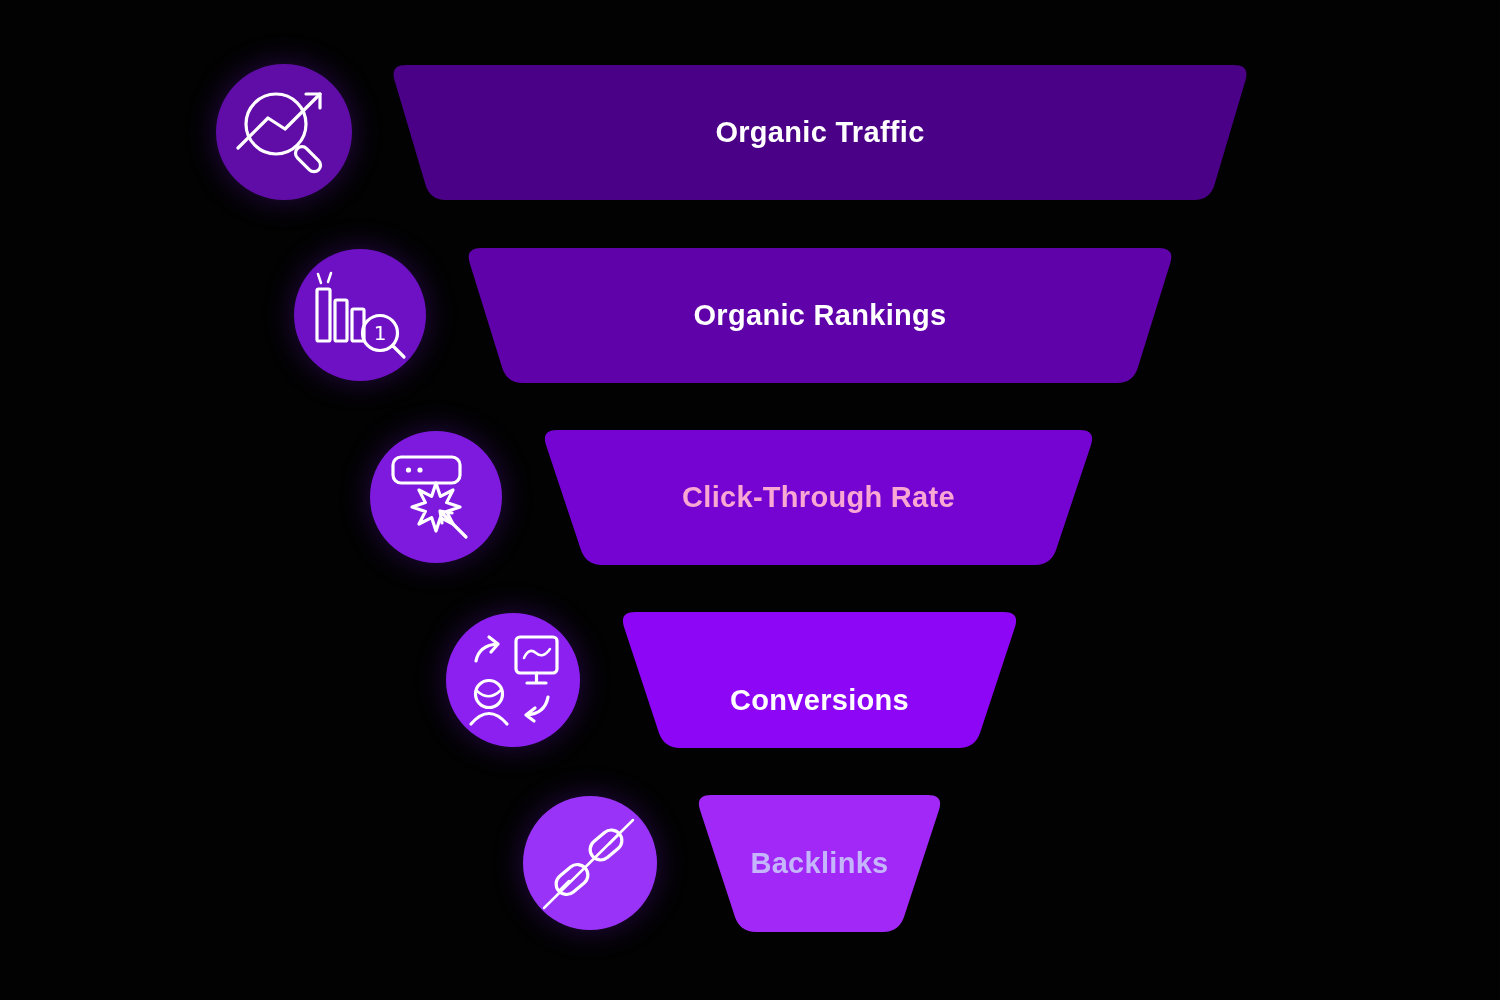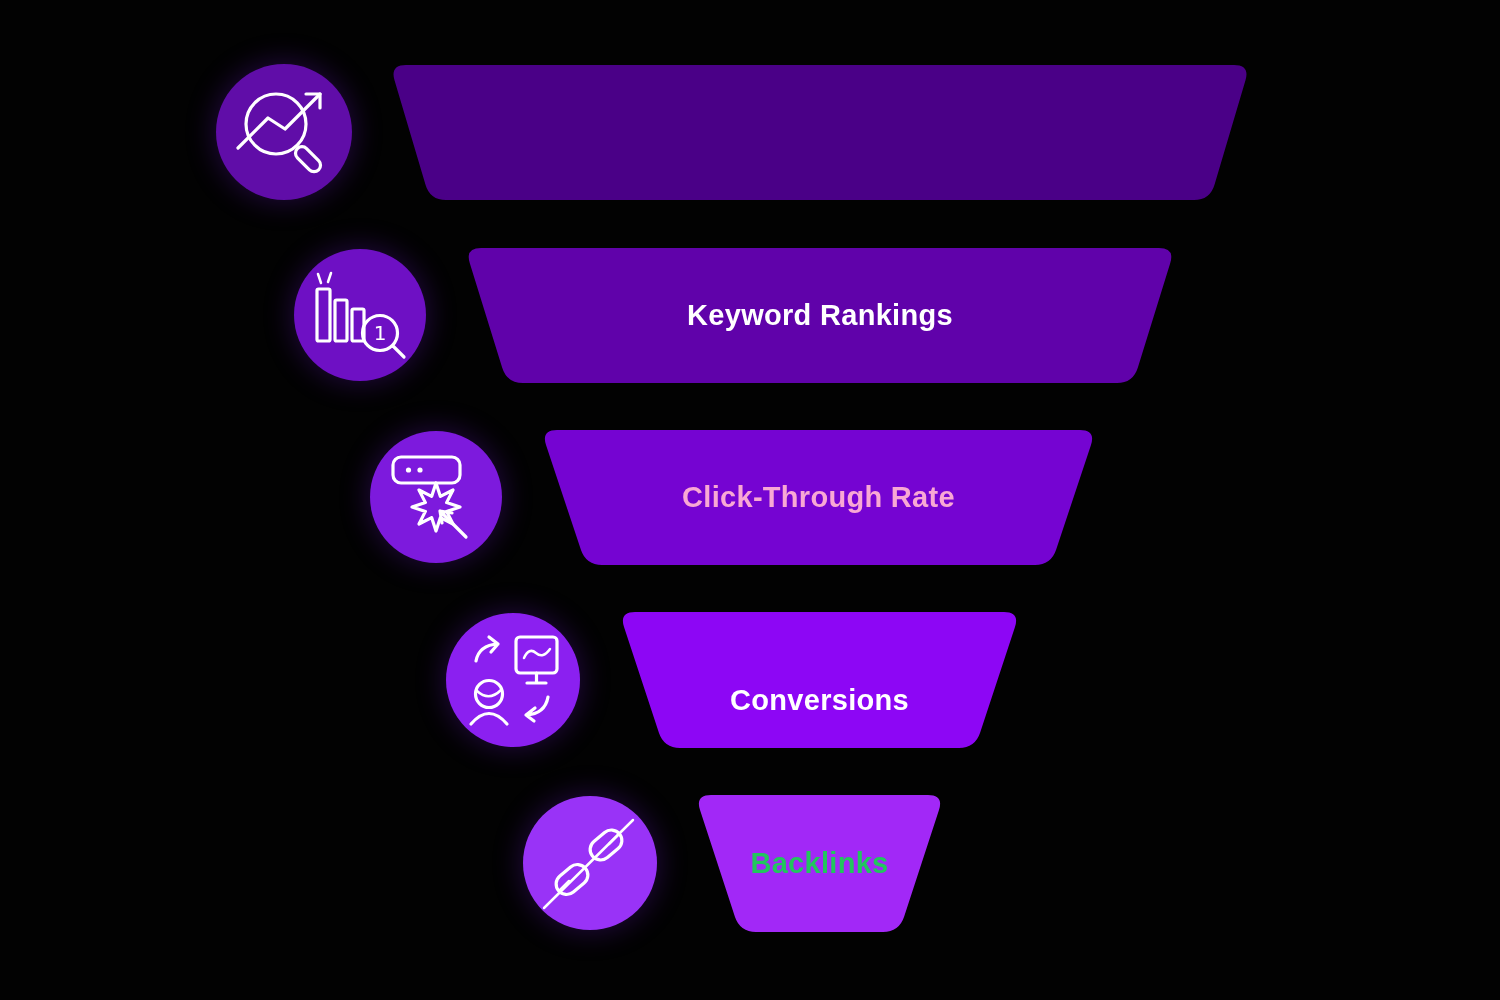--- a/index.html
+++ b/index.html
@@ -57,24 +57,25 @@
 <div class="stage">
 
   <svg class="bars-svg" viewBox="0 0 1500 1000">
     <path d="M 406 65 L 1234 65 Q 1250 65 1245.5 80.3 L 1214.5 184.7 Q 1210 200 1194 200 L 446 200 Q 430 200 425.5 184.7 L 394.5 80.3 Q 390 65 406 65 Z" fill="#4a0087"></path>
     <path d="M 481 248 L 1159 248 Q 1175 248 1170.2 263.3 L 1137.8 367.7 Q 1133 383 1117 383 L 523 383 Q 507 383 502.2 367.7 L 469.8 263.3 Q 465 248 481 248 Z" fill="#6002aa"></path>
     <path d="M 557 430 L 1080 430 Q 1096 430 1090.9 445.2 L 1056.1 549.8 Q 1051 565 1035 565 L 602 565 Q 586 565 580.9 549.8 L 546.1 445.2 Q 541 430 557 430 Z" fill="#7504d2"></path>
     <path d="M 635 612 L 1004 612 Q 1020 612 1014.9 627.2 L 980.1 732.8 Q 975 748 959 748 L 680 748 Q 664 748 658.9 732.8 L 624.1 627.2 Q 619 612 635 612 Z" fill="#8d06f5"></path>
     <path d="M 711 795 L 928 795 Q 944 795 938.9 810.2 L 904.1 916.8 Q 899 932 883 932 L 756 932 Q 740 932 734.9 916.8 L 700.1 810.2 Q 695 795 711 795 Z" fill="#a228f7"></path>
   </svg>
 
-  <div class="funnel-label" style="left: 465px; top: 248px; width: 710px; height: 135px; color: rgb(255, 255, 255);">Keyword Rankings</div>
+  <div class="funnel-label" style="left: 390px; top: 65px; width: 860px; height: 135px; color: rgb(255, 255, 255);">Organic Traffic</div>
+  <div class="funnel-label" style="left: 465px; top: 248px; width: 710px; height: 135px; color: rgb(255, 255, 255);">Organic Rankings</div>
   <div class="funnel-label" style="left: 541px; top: 430px; width: 555px; height: 135px; color: #f9a8d4;">Click-Through Rate</div>
   <div class="funnel-label" style="left: 619px; top: 632px; width: 401px; height: 136px; color: rgb(255, 255, 255);">Conversions</div>
-  <div class="funnel-label" style="left: 695px; top: 795px; width: 249px; height: 137px; color: #22c55e;">Backlinks</div>
+  <div class="funnel-label" style="left: 695px; top: 795px; width: 249px; height: 137px; color: #c4b5fd;">Backlinks</div>
 
   <div class="icon-circle" style="left: 216px; top: 64px; width: 136px; height: 136px; background: rgb(96, 13, 168);">
     <svg viewBox="0 0 136 136">
       <circle class="icon-stroke" cx="60" cy="60" r="30"></circle>
       <polyline class="icon-stroke" points="22,84 52,54 69,65 104,30"></polyline>
       <polyline class="icon-stroke" points="90,30 104,30 104,44"></polyline>
       <rect class="icon-stroke" x="86" y="80" width="30" height="13" rx="6.5" transform="rotate(45 86 80)"></rect>
     </svg>
   </div>
 

